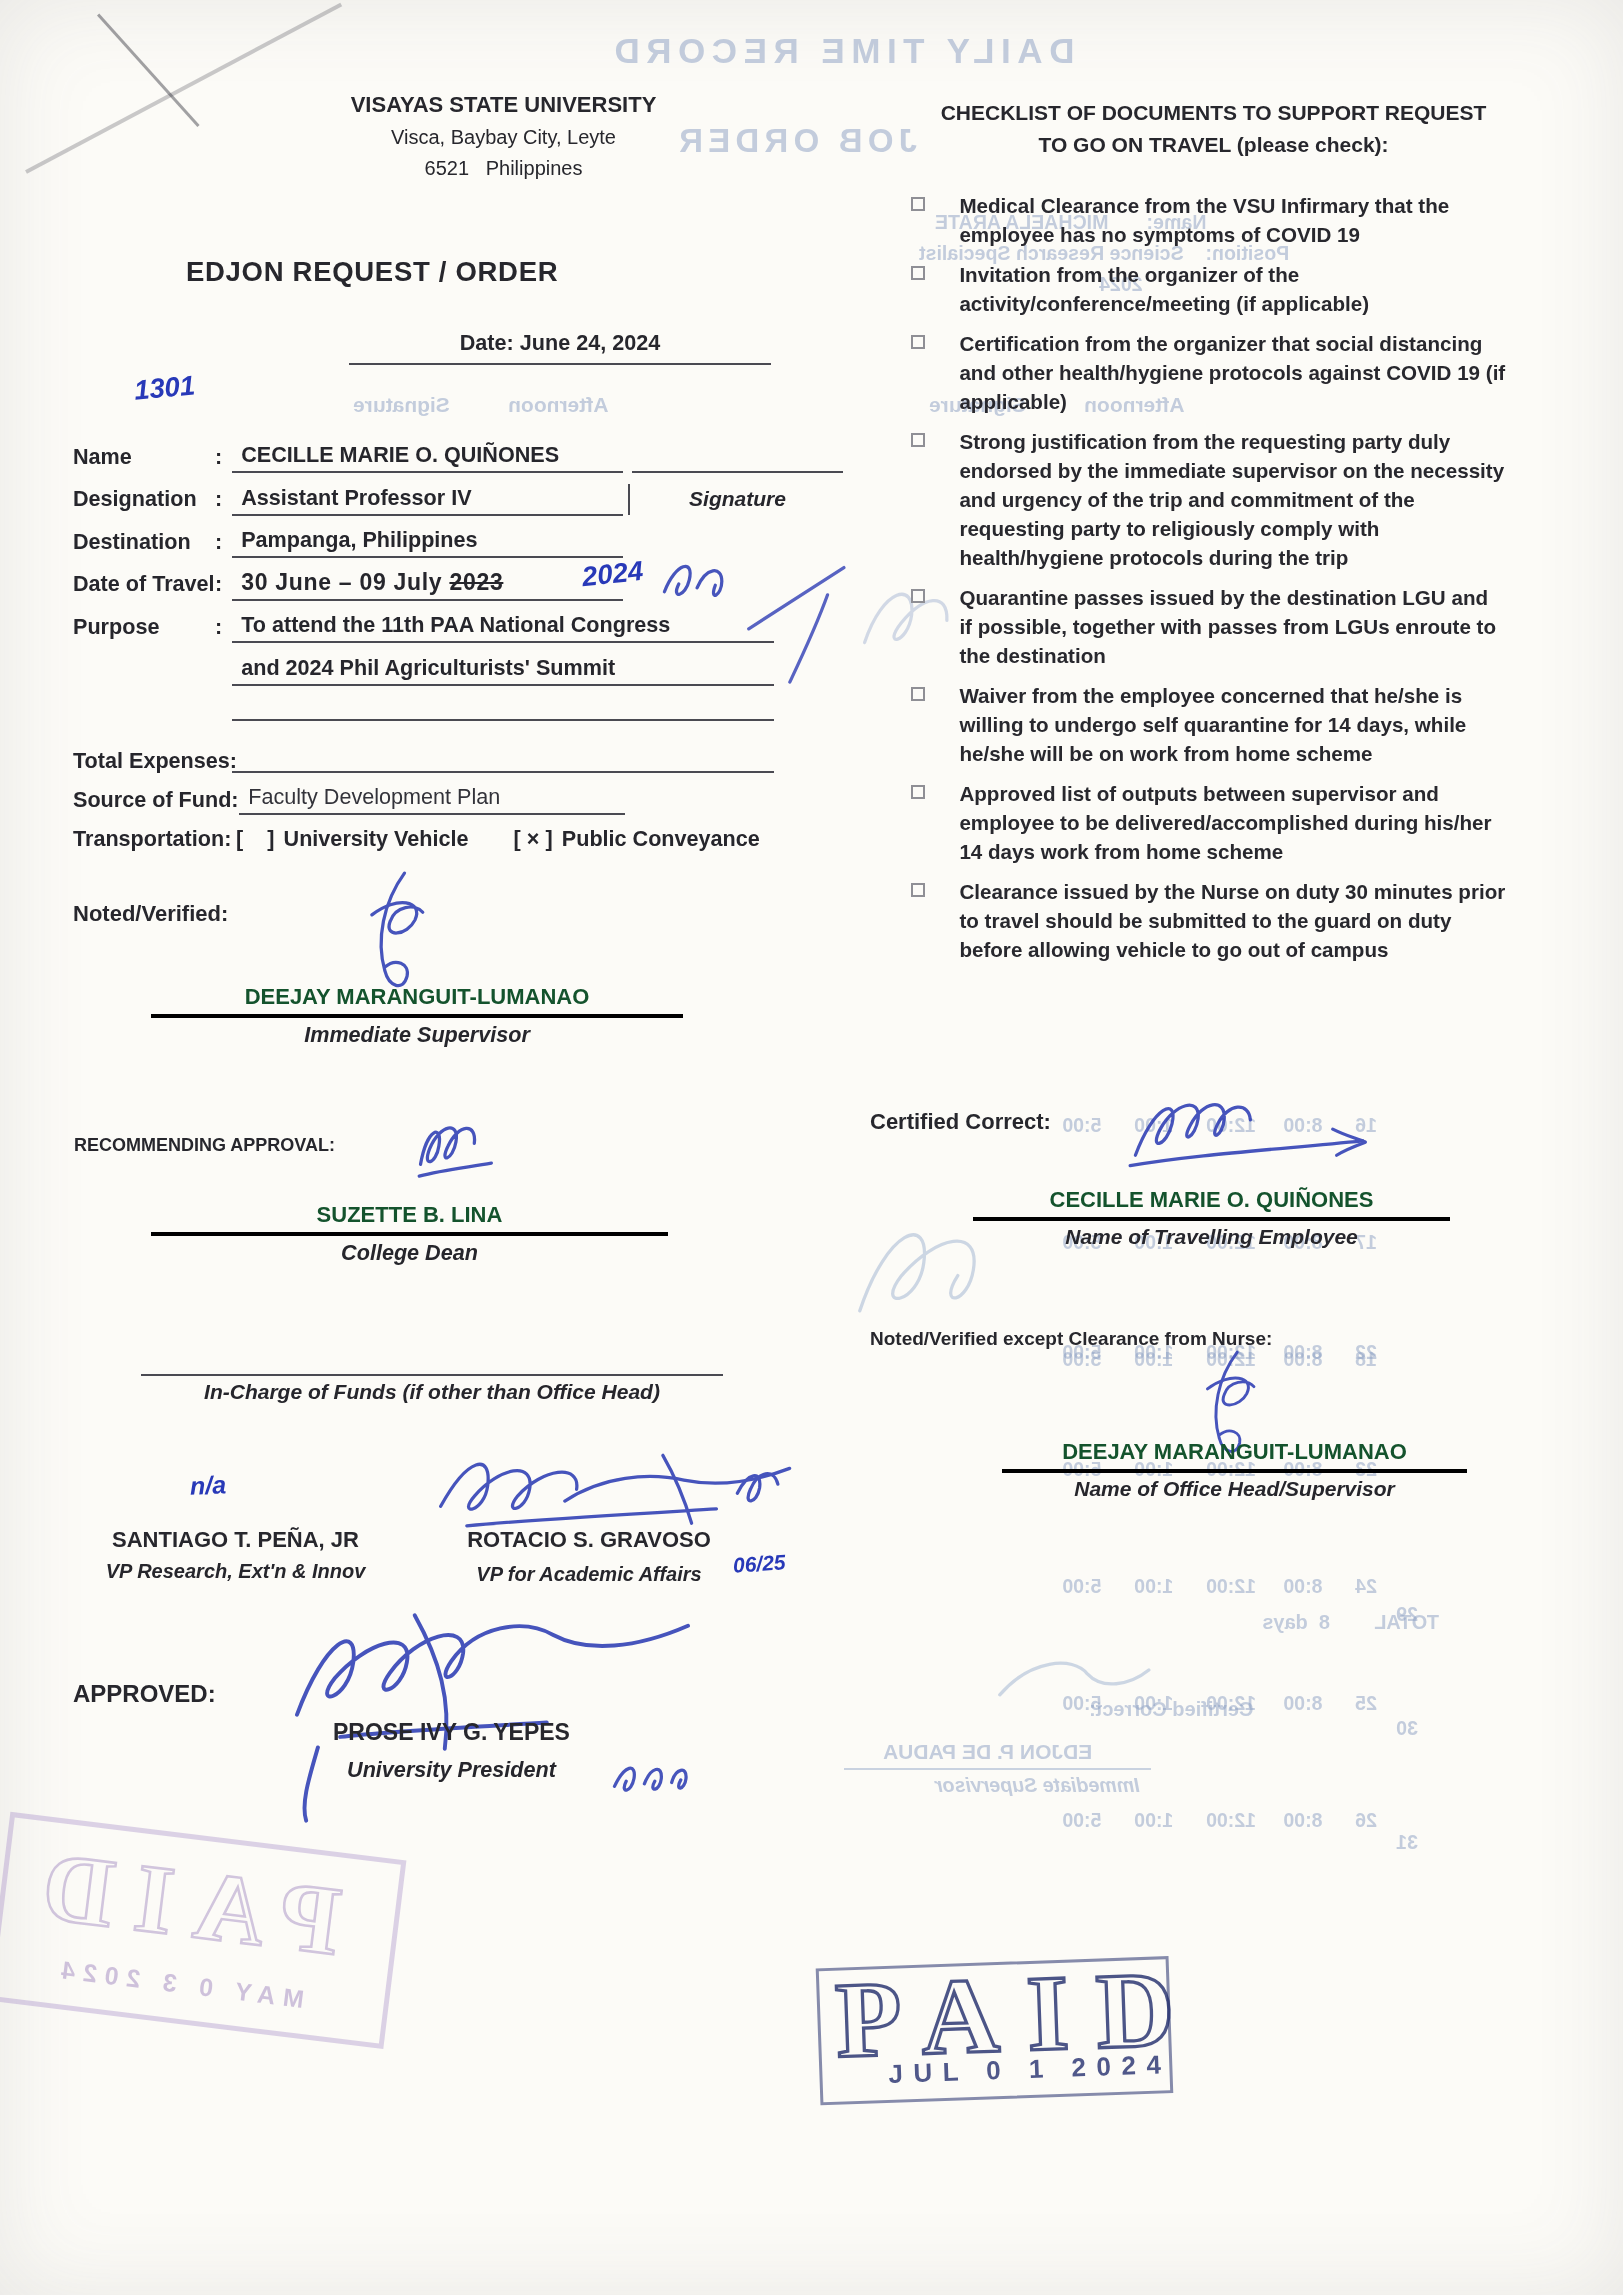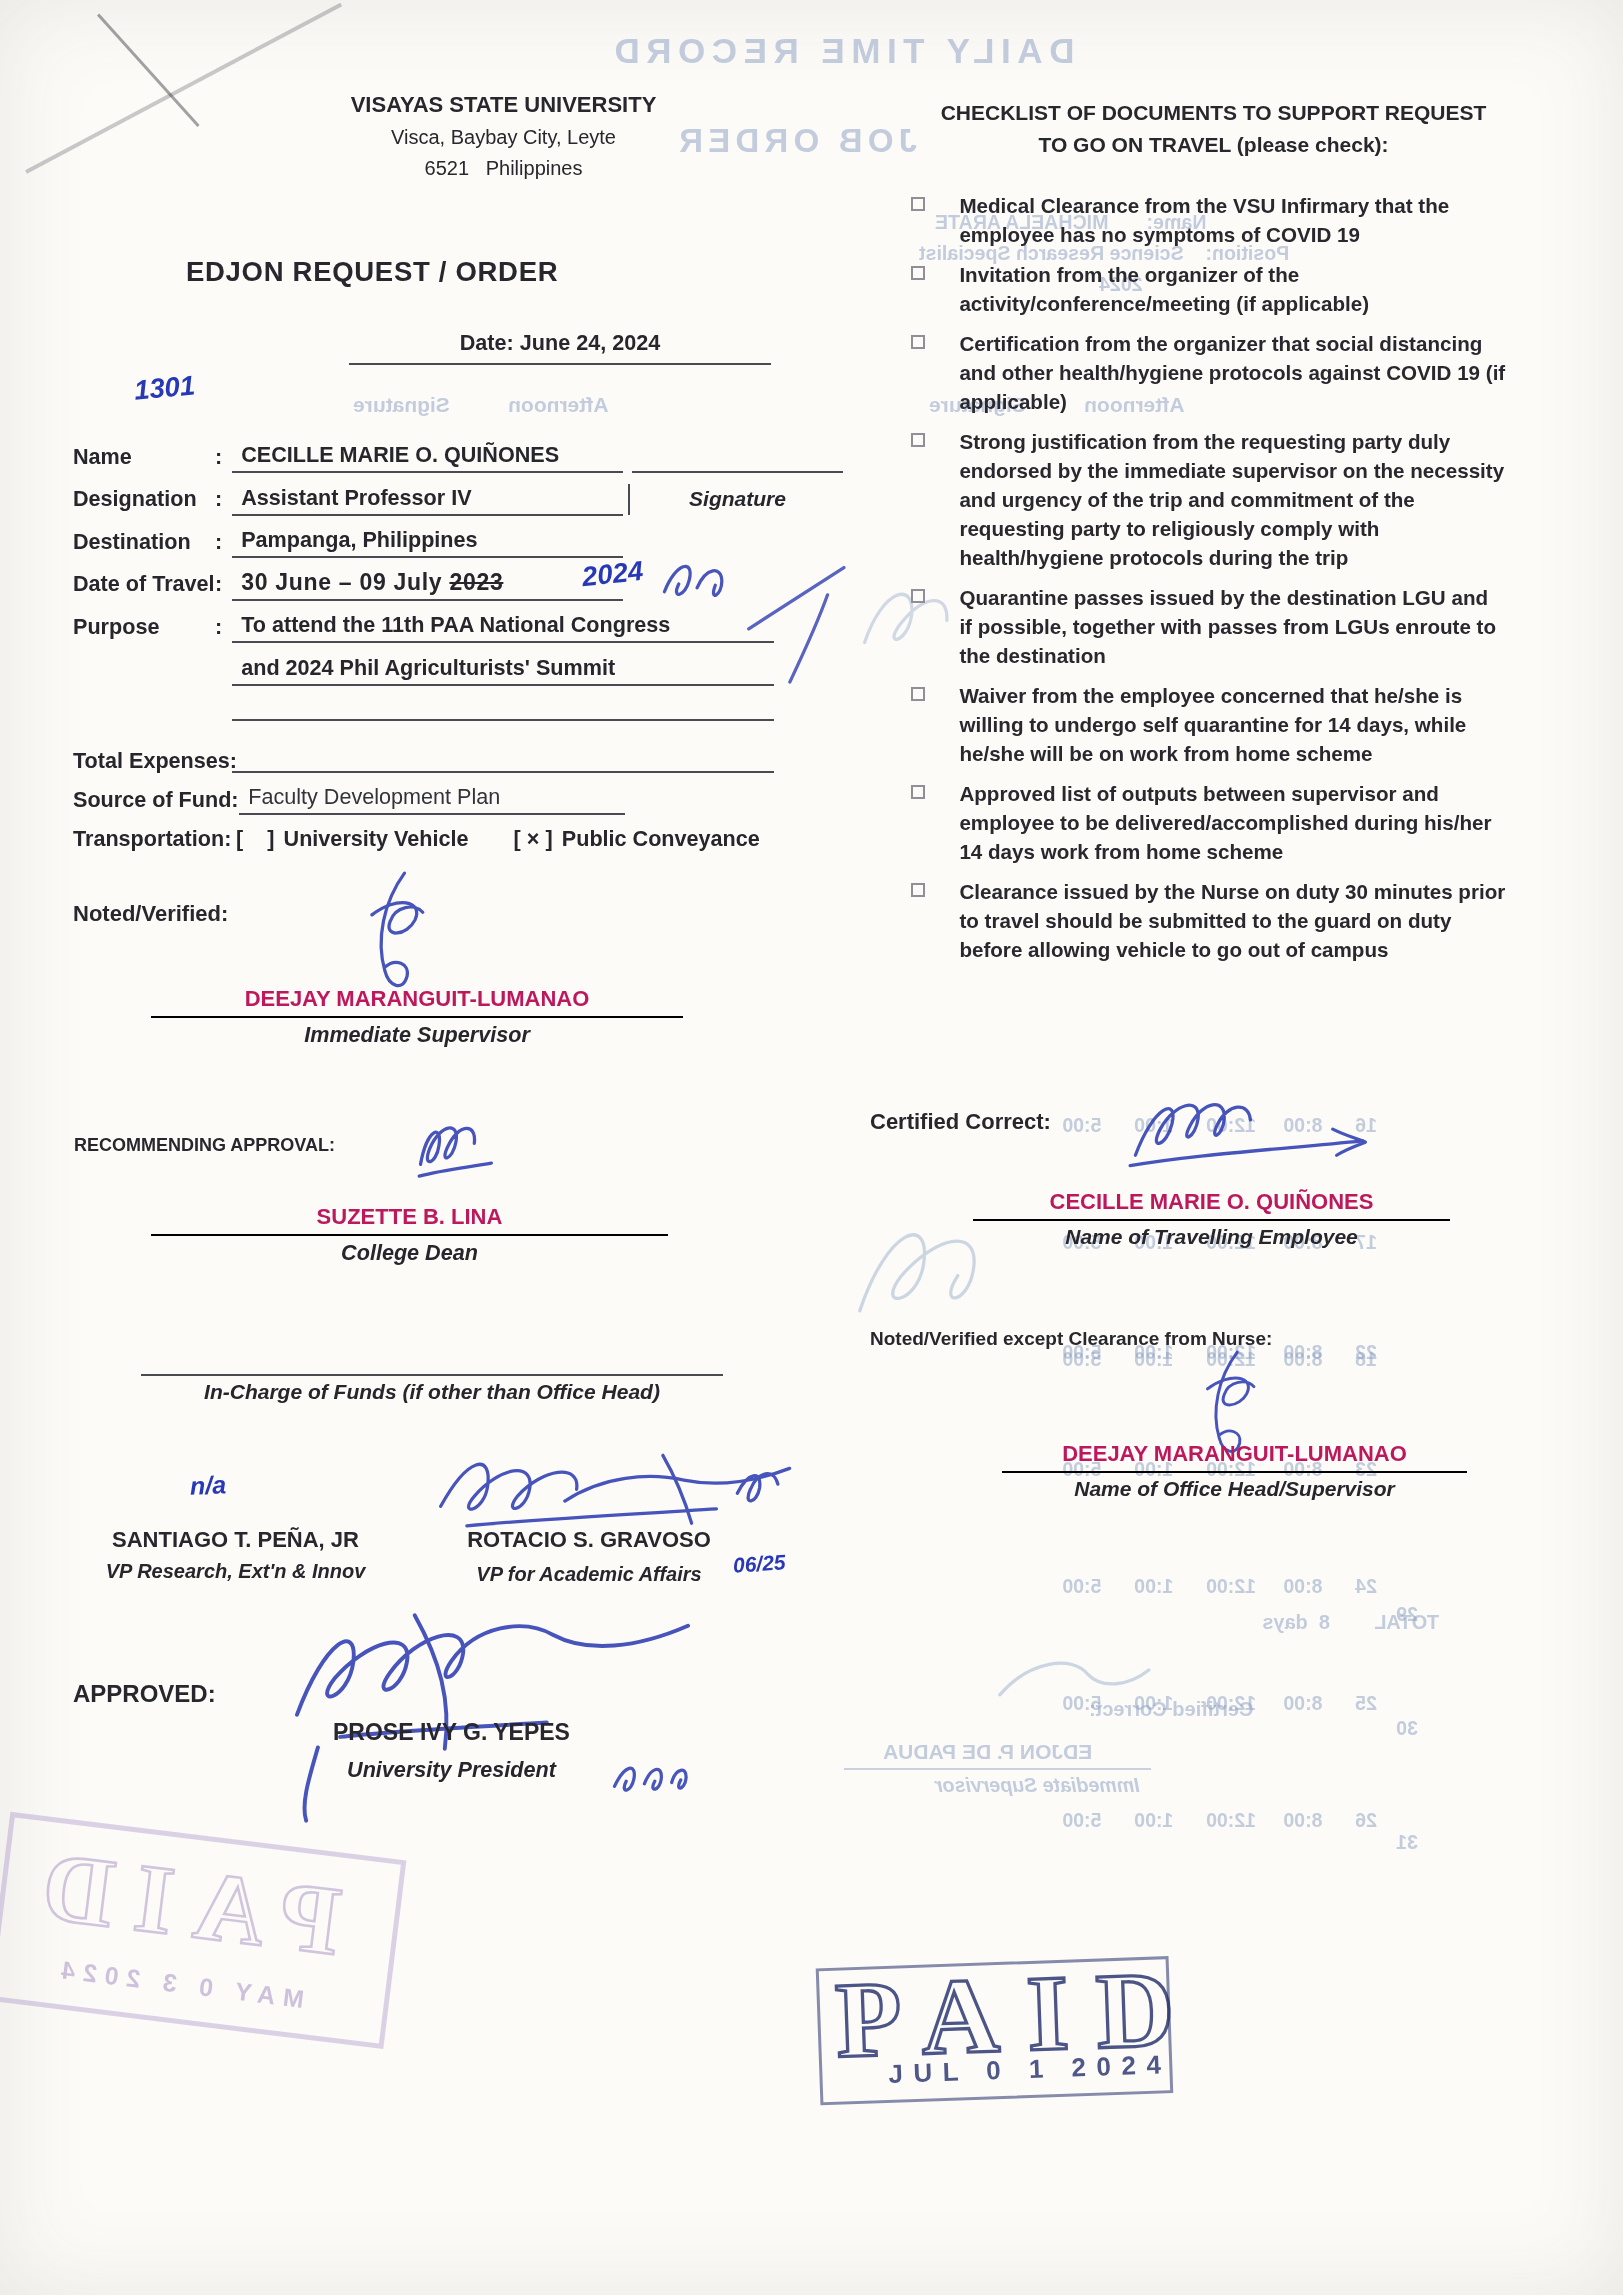--- a/index.html
+++ b/index.html
@@ -9,22 +9,22 @@
         box-shadow:inset 0 0 92px rgba(90,90,100,.12)}
   .abs{position:absolute}
   .b{font-weight:700}
   .ctr{text-align:center}
   .pre{white-space:pre}
   .lbl{position:absolute;font-weight:700;font-size:21.6px;color:#26262c}
   .val{position:absolute;display:flex;align-items:flex-end;padding:0 0 3.3px 9.2px;
        font-weight:700;font-size:21.6px;color:#26262c;border-bottom:2px solid #4a4a52}
   .plain{font-weight:400;color:#33333a}
   .rule{position:absolute;border-bottom:2px solid #4a4a52}
-  .sigline{position:absolute;border-bottom:2px solid #000000;display:flex;align-items:flex-end;
-           justify-content:center;font-weight:700;font-size:22px;padding-bottom:3.9px;color:#be185d}
+  .sigline{position:absolute;border-bottom:4px solid #000000;display:flex;align-items:flex-end;
+           justify-content:center;font-weight:700;font-size:22px;padding-bottom:3.9px;color:#14532d}
   .subtitle{position:absolute;text-align:center;font-weight:700;font-style:italic;font-size:21px;color:#26262c}
   .hand{position:absolute;color:#2839b8;font-style:italic;font-weight:700}
   .strike{text-decoration:line-through;text-decoration-thickness:2px}
   .bleed{position:absolute;transform:scaleX(-1);color:#8b9fc3;opacity:.5;font-weight:700;
          white-space:pre;font-family:"Liberation Sans",sans-serif}
   .cl-item{display:flex;gap:34px;margin-bottom:11px}
   .cbx{display:inline-block;width:14.4px;height:14.4px;border:2px solid #8f8f95;flex:0 0 14.4px;margin-top:5.9px;background:transparent}
   .cl-text{font-weight:700;font-size:20.6px;line-height:29px;flex:1;color:#28282e}
   .fold{position:absolute;transform-origin:left center}
   .paid-letters{font-family:"Liberation Serif",serif;font-weight:700;color:transparent;

